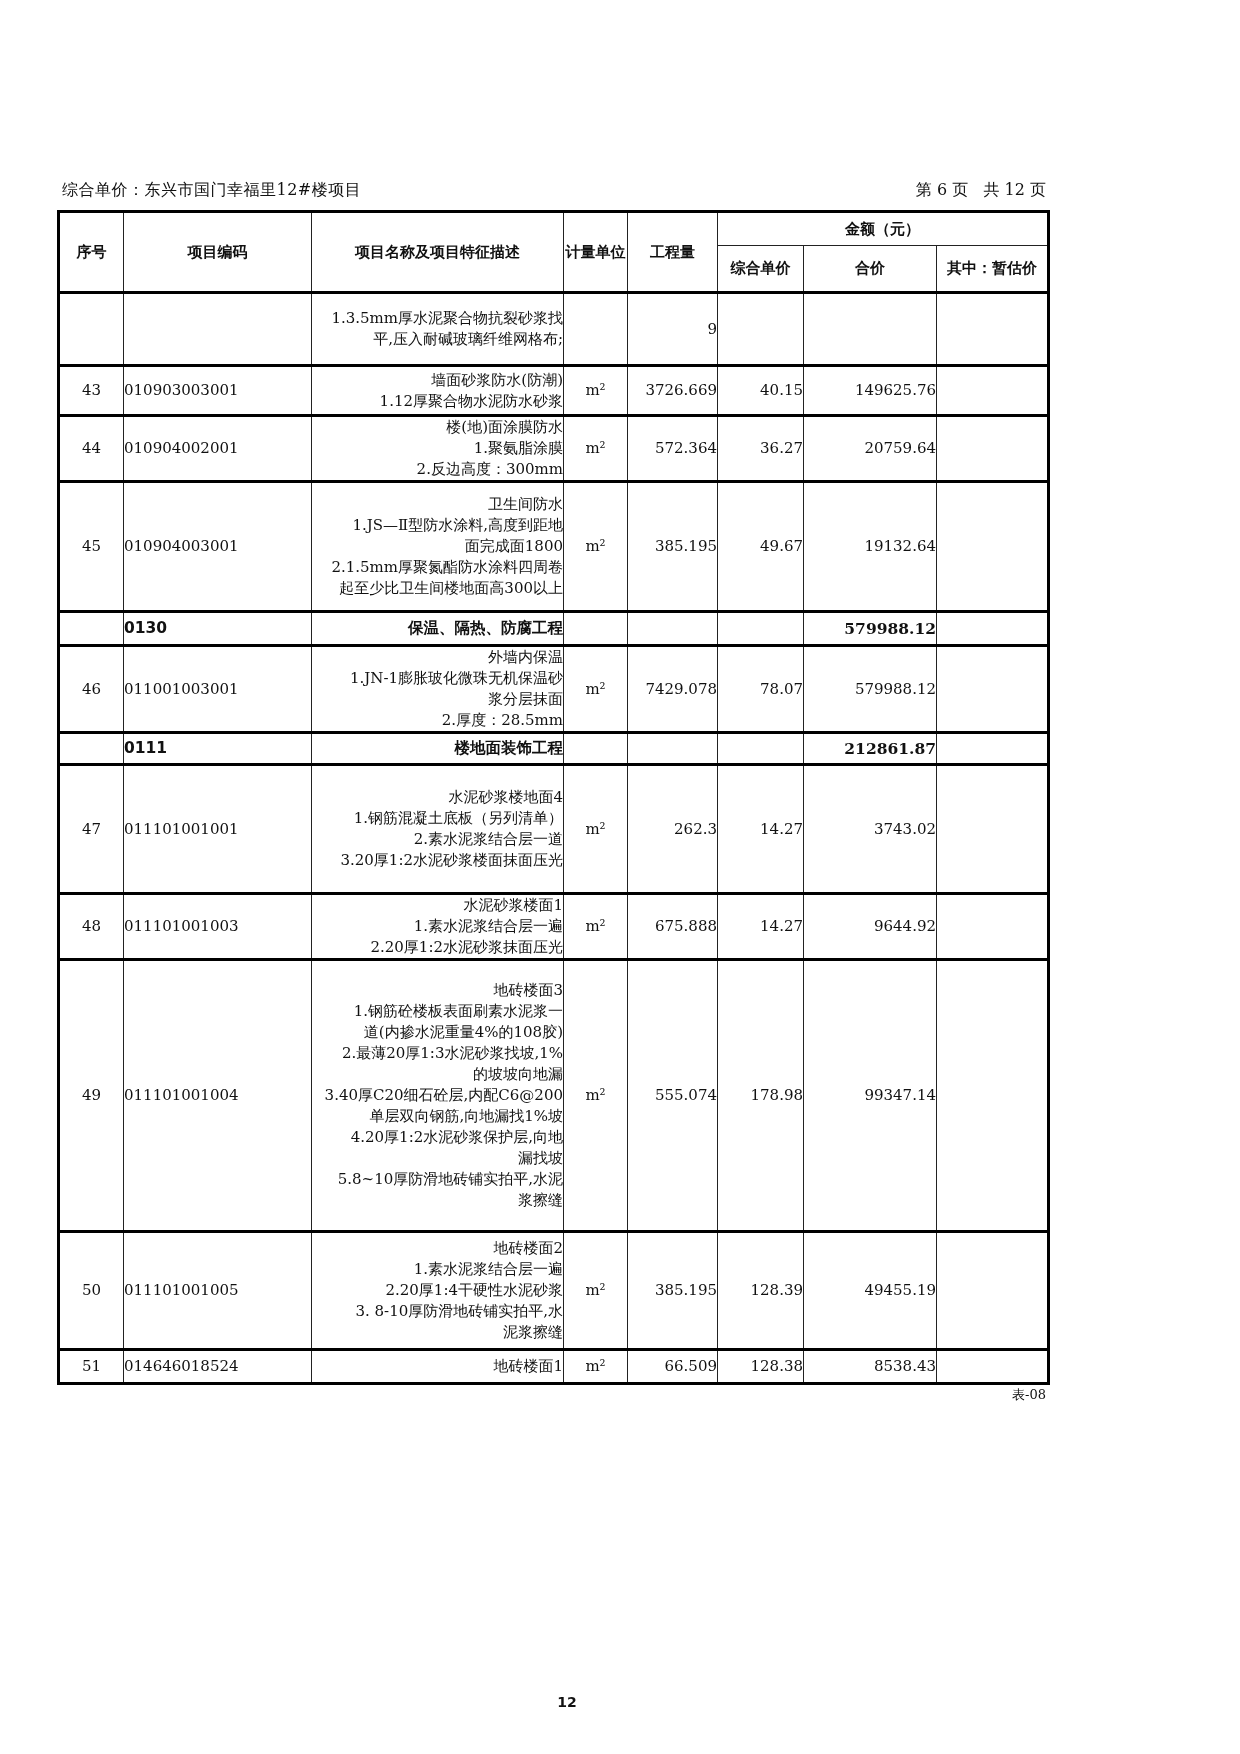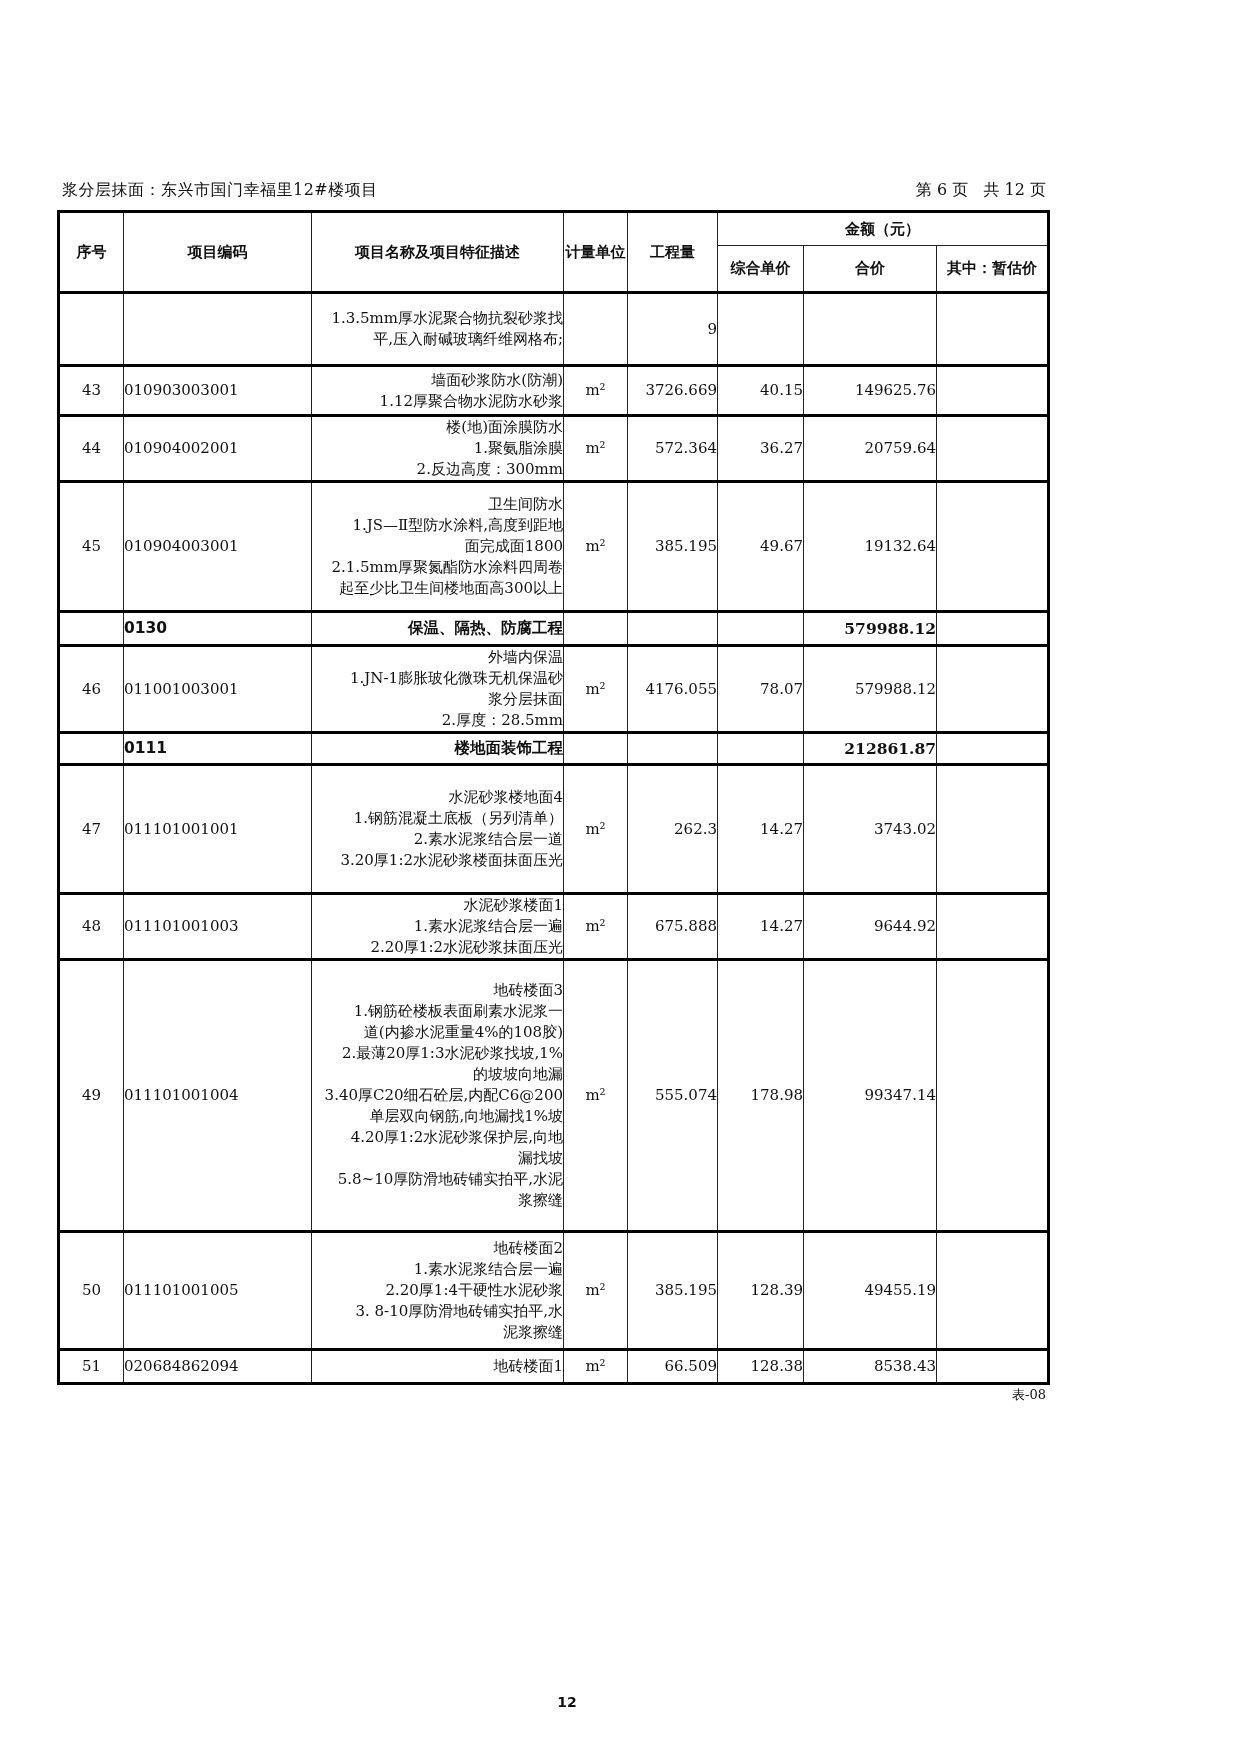--- a/index.html
+++ b/index.html
@@ -19,21 +19,21 @@
   tr.section td.desc { font-weight:bold; }
   tr.section td.num { font-family:"DejaVu Serif","Liberation Serif",serif; font-weight:bold; }
   tr.thick-top td { border-top:3px solid #000; }
   .table-label { position:absolute; right:194px; top:1386px; font-size:13px; }
   .page-num { position:absolute; left:0; width:1110px; text-align:center; top:1694px;
               font-family:"DejaVu Sans","Liberation Sans",sans-serif; font-weight:bold; font-size:14px;margin-left:12px; }
 </style>
 </head>
 <body>
 
-<div class="hdr-left">浆分层抹面：东兴市国门幸福里12#楼项目</div>
+<div class="hdr-left">综合单价：东兴市国门幸福里12#楼项目</div>
 <div class="hdr-right">第 6 页   共 12 页</div>
 
 <table class="main">
   <colgroup>
     <col style="width:65px">
       <col style="width:188px">
       <col style="width:252px">
       <col style="width:64px">
     <col style="width:90px">
       <col style="width:86px">
@@ -115,21 +115,21 @@
         <td class="num"></td>
       </tr>
       <tr class="thick-top" style="height: 87px;">
         <td class="c">46</td>
         <td class="code">011001003001</td>
         <td class="desc">外墙内保温
 1.JN-1膨胀玻化微珠无机保温砂
 浆分层抹面
 2.厚度：28.5mm</td>
         <td class="c">m²</td>
-        <td class="num">4176.055</td>
+        <td class="num">7429.078</td>
         <td class="num">78.07</td>
         <td class="num">579988.12</td>
         <td class="num"></td>
       </tr>
       <tr class="section thick-top" style="height: 32px;">
         <td class="c"></td>
         <td class="code">0111</td>
         <td class="desc">楼地面装饰工程</td>
         <td class="c"></td>
         <td class="num"></td>
@@ -191,21 +191,21 @@
 3. 8-10厚防滑地砖铺实拍平,水
 泥浆擦缝</td>
         <td class="c">m²</td>
         <td class="num">385.195</td>
         <td class="num">128.39</td>
         <td class="num">49455.19</td>
         <td class="num"></td>
       </tr>
       <tr class="thick-top" style="height: 34px;">
         <td class="c">51</td>
-        <td class="code">020684862094</td>
+        <td class="code">014646018524</td>
         <td class="desc">地砖楼面1</td>
         <td class="c">m²</td>
         <td class="num">66.509</td>
         <td class="num">128.38</td>
         <td class="num">8538.43</td>
         <td class="num"></td>
       </tr>
     </tbody>
 </table>
 

